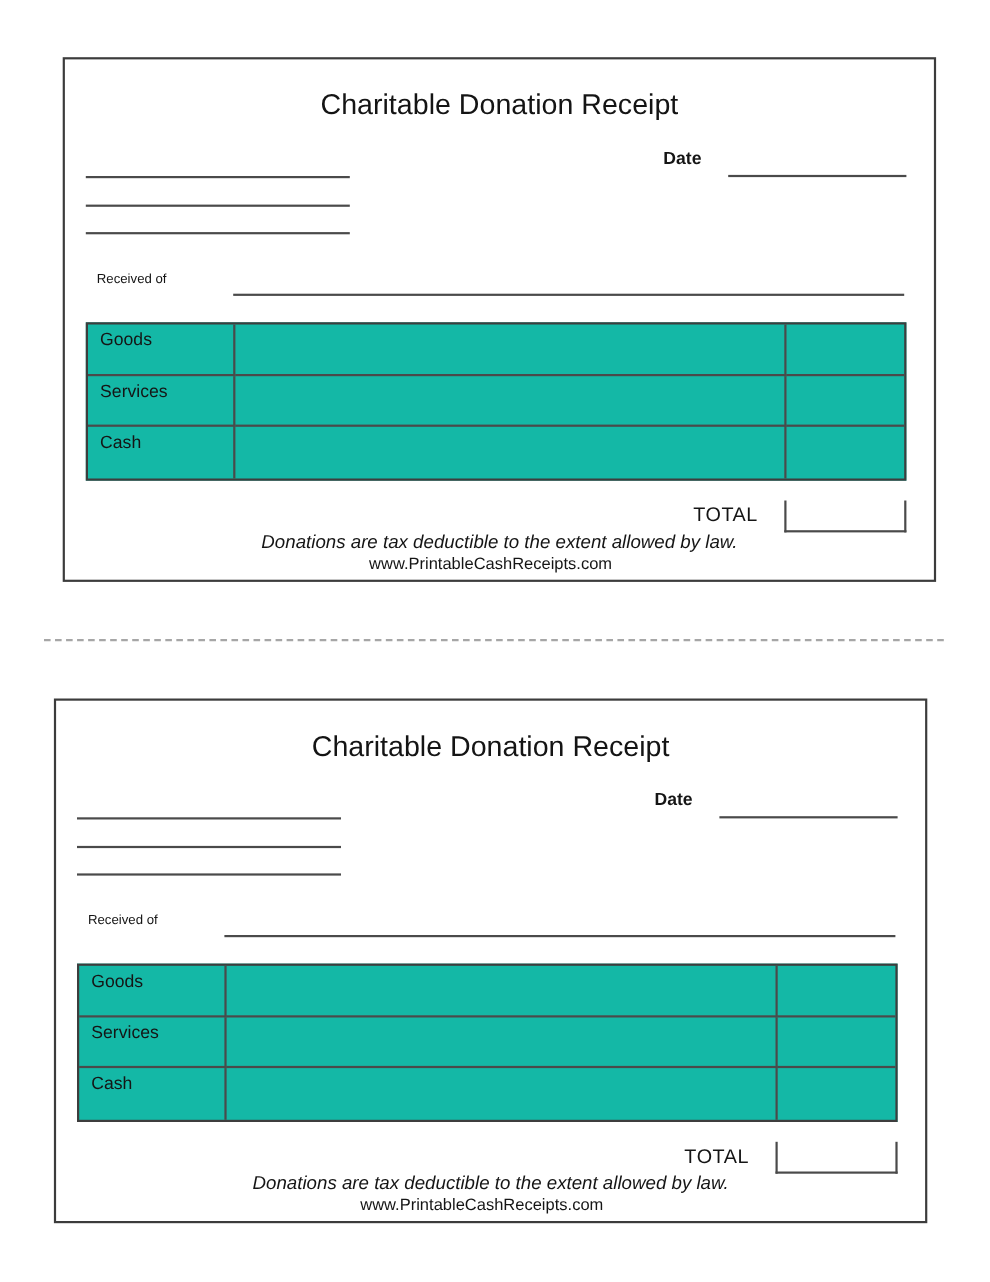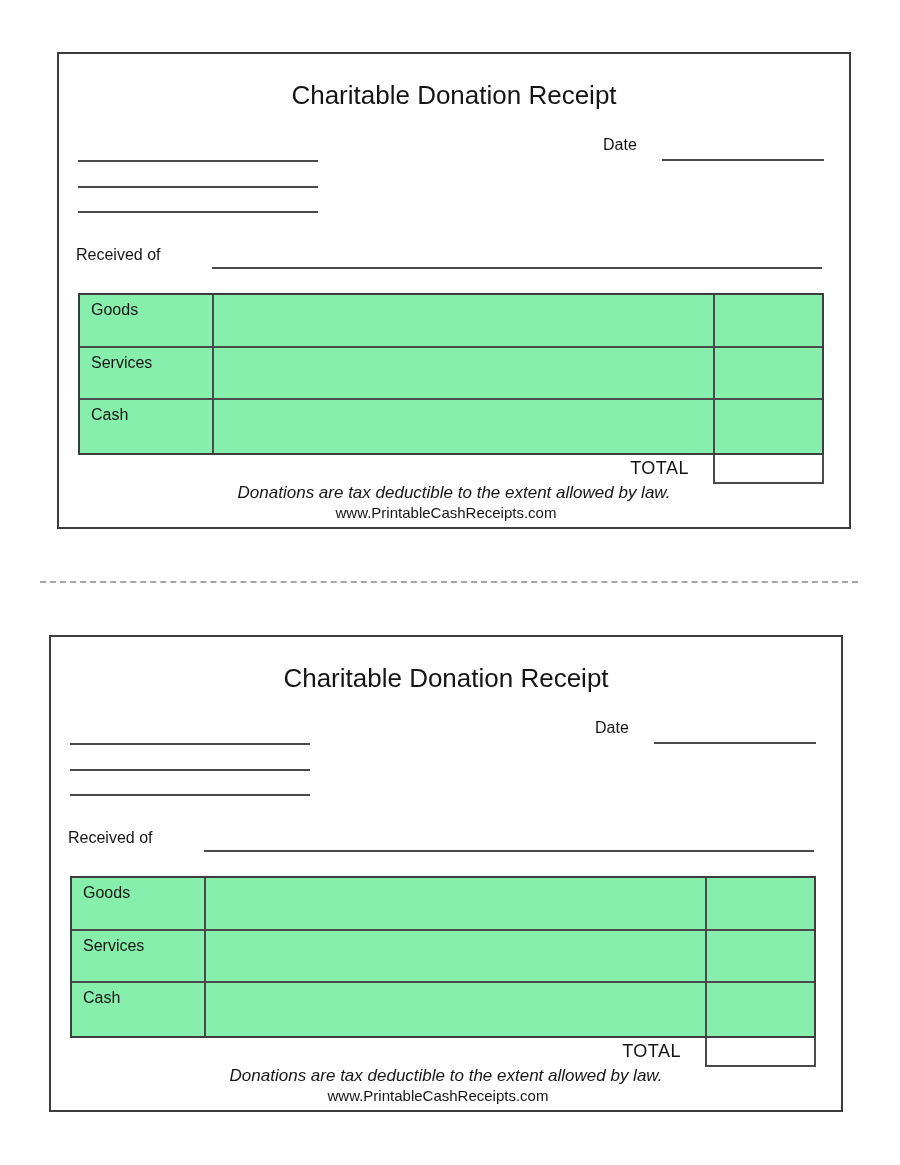--- a/index.html
+++ b/index.html
@@ -23,50 +23,51 @@
   .r-title {
     position: absolute; left: 0; right: 0; top: 26px;
     text-align: center;
     font-size: 26px;
     color: #141414;
     white-space: nowrap;
   }
   .r-date-label {
     position: absolute; left: 544px; top: 82px;
     font-size: 16px;
+    font-weight: bold;
   }
   .r-date-line {
     position: absolute; left: 603px; top: 105px; width: 162px;
     border-top: 2px solid #4a4a4a;
   }
   .blank-line {
     position: absolute; left: 19px; width: 240px;
     border-top: 2px solid #4a4a4a;
   }
   .bl-1 { top: 106px; }
   .bl-2 { top: 132px; }
   .bl-3 { top: 157px; }
 
   .r-received-label {
-    position: absolute; left: 17px; top: 192px;
-    font-size: 16px;
+    position: absolute; left: 29px; top: 192px;
+    font-size: 12px;
   }
   .r-received-line {
     position: absolute; left: 153px; top: 213px; width: 610px;
     border-top: 2px solid #4a4a4a;
   }
 
   .r-table {
     position: absolute; left: 19px; top: 239px;
-    width: 746px; height: 162px;
+    width: 746px; height: 144px;
     border: 2px solid #3d3d3d;
     display: grid;
     grid-template-columns: 134px 501px 1fr;
     grid-template-rows: 1fr 1fr 1fr;
-    background: #86efac;
+    background: #14b8a6;
   }
   .cell { border-color: #4a4a4a; }
   .cell.label {
     border-right: 2px solid #4a4a4a;
     padding: 6px 4px 0 11px;
     font-size: 16px;
   }
   .cell.desc { border-right: 2px solid #4a4a4a; }
   .row-mid { border-bottom: 2px solid #4a4a4a; }
 

